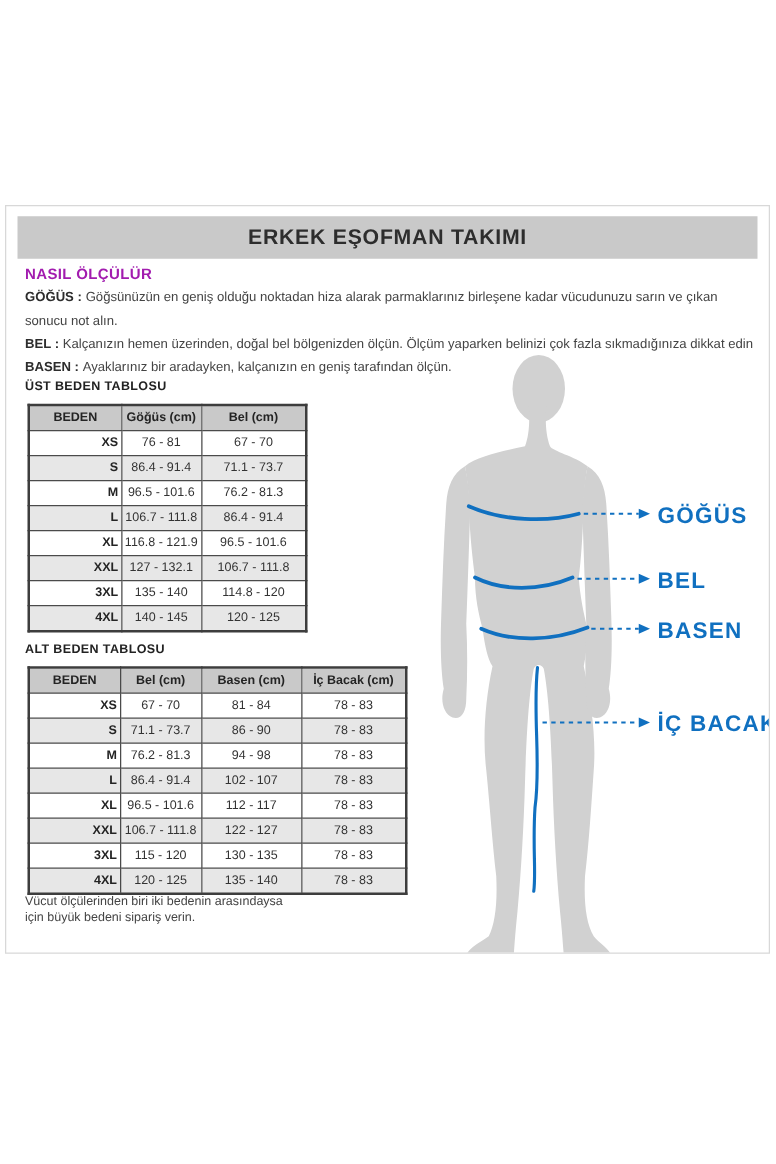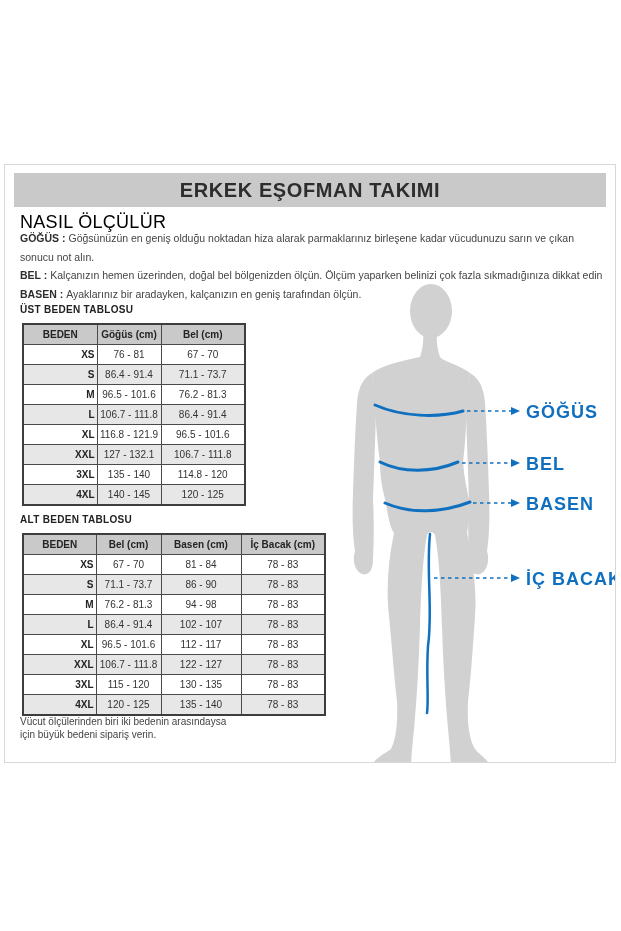--- a/index.html
+++ b/index.html
@@ -10,25 +10,25 @@
   }
   .sheet{
     position:absolute;left:4px;top:164px;width:610px;height:597px;
     background:#ffffff;border:1px solid #d8d8d8;overflow:hidden;
   }
   .title-bar{
     position:absolute;left:9px;top:8px;width:592px;height:34px;
     background:#c9c9c9;display:flex;align-items:center;justify-content:center;
   }
   .title-bar span{
-    font-size:20px;font-weight:800;color:#2d2d2d;letter-spacing:0.6px;
+    font-size:17px;font-weight:800;color:#2d2d2d;letter-spacing:0.6px;
   }
   .how-heading{
     position:absolute;left:15px;top:47px;
-    font-size:18px;font-weight:400;color:#000000;letter-spacing:0.3px;
+    font-size:12px;font-weight:700;color:#a21caf;letter-spacing:0.3px;
   }
   .desc-list{
     position:absolute;left:15px;top:64px;width:585px;
     font-size:10.5px;color:#444;line-height:18.5px;
   }
   .desc-label{font-weight:800;color:#2d2d2d;margin-right:3px;}
   .tbl-heading{
     position:absolute;left:15px;
     font-size:10px;font-weight:800;color:#222;letter-spacing:0.3px;
   }

